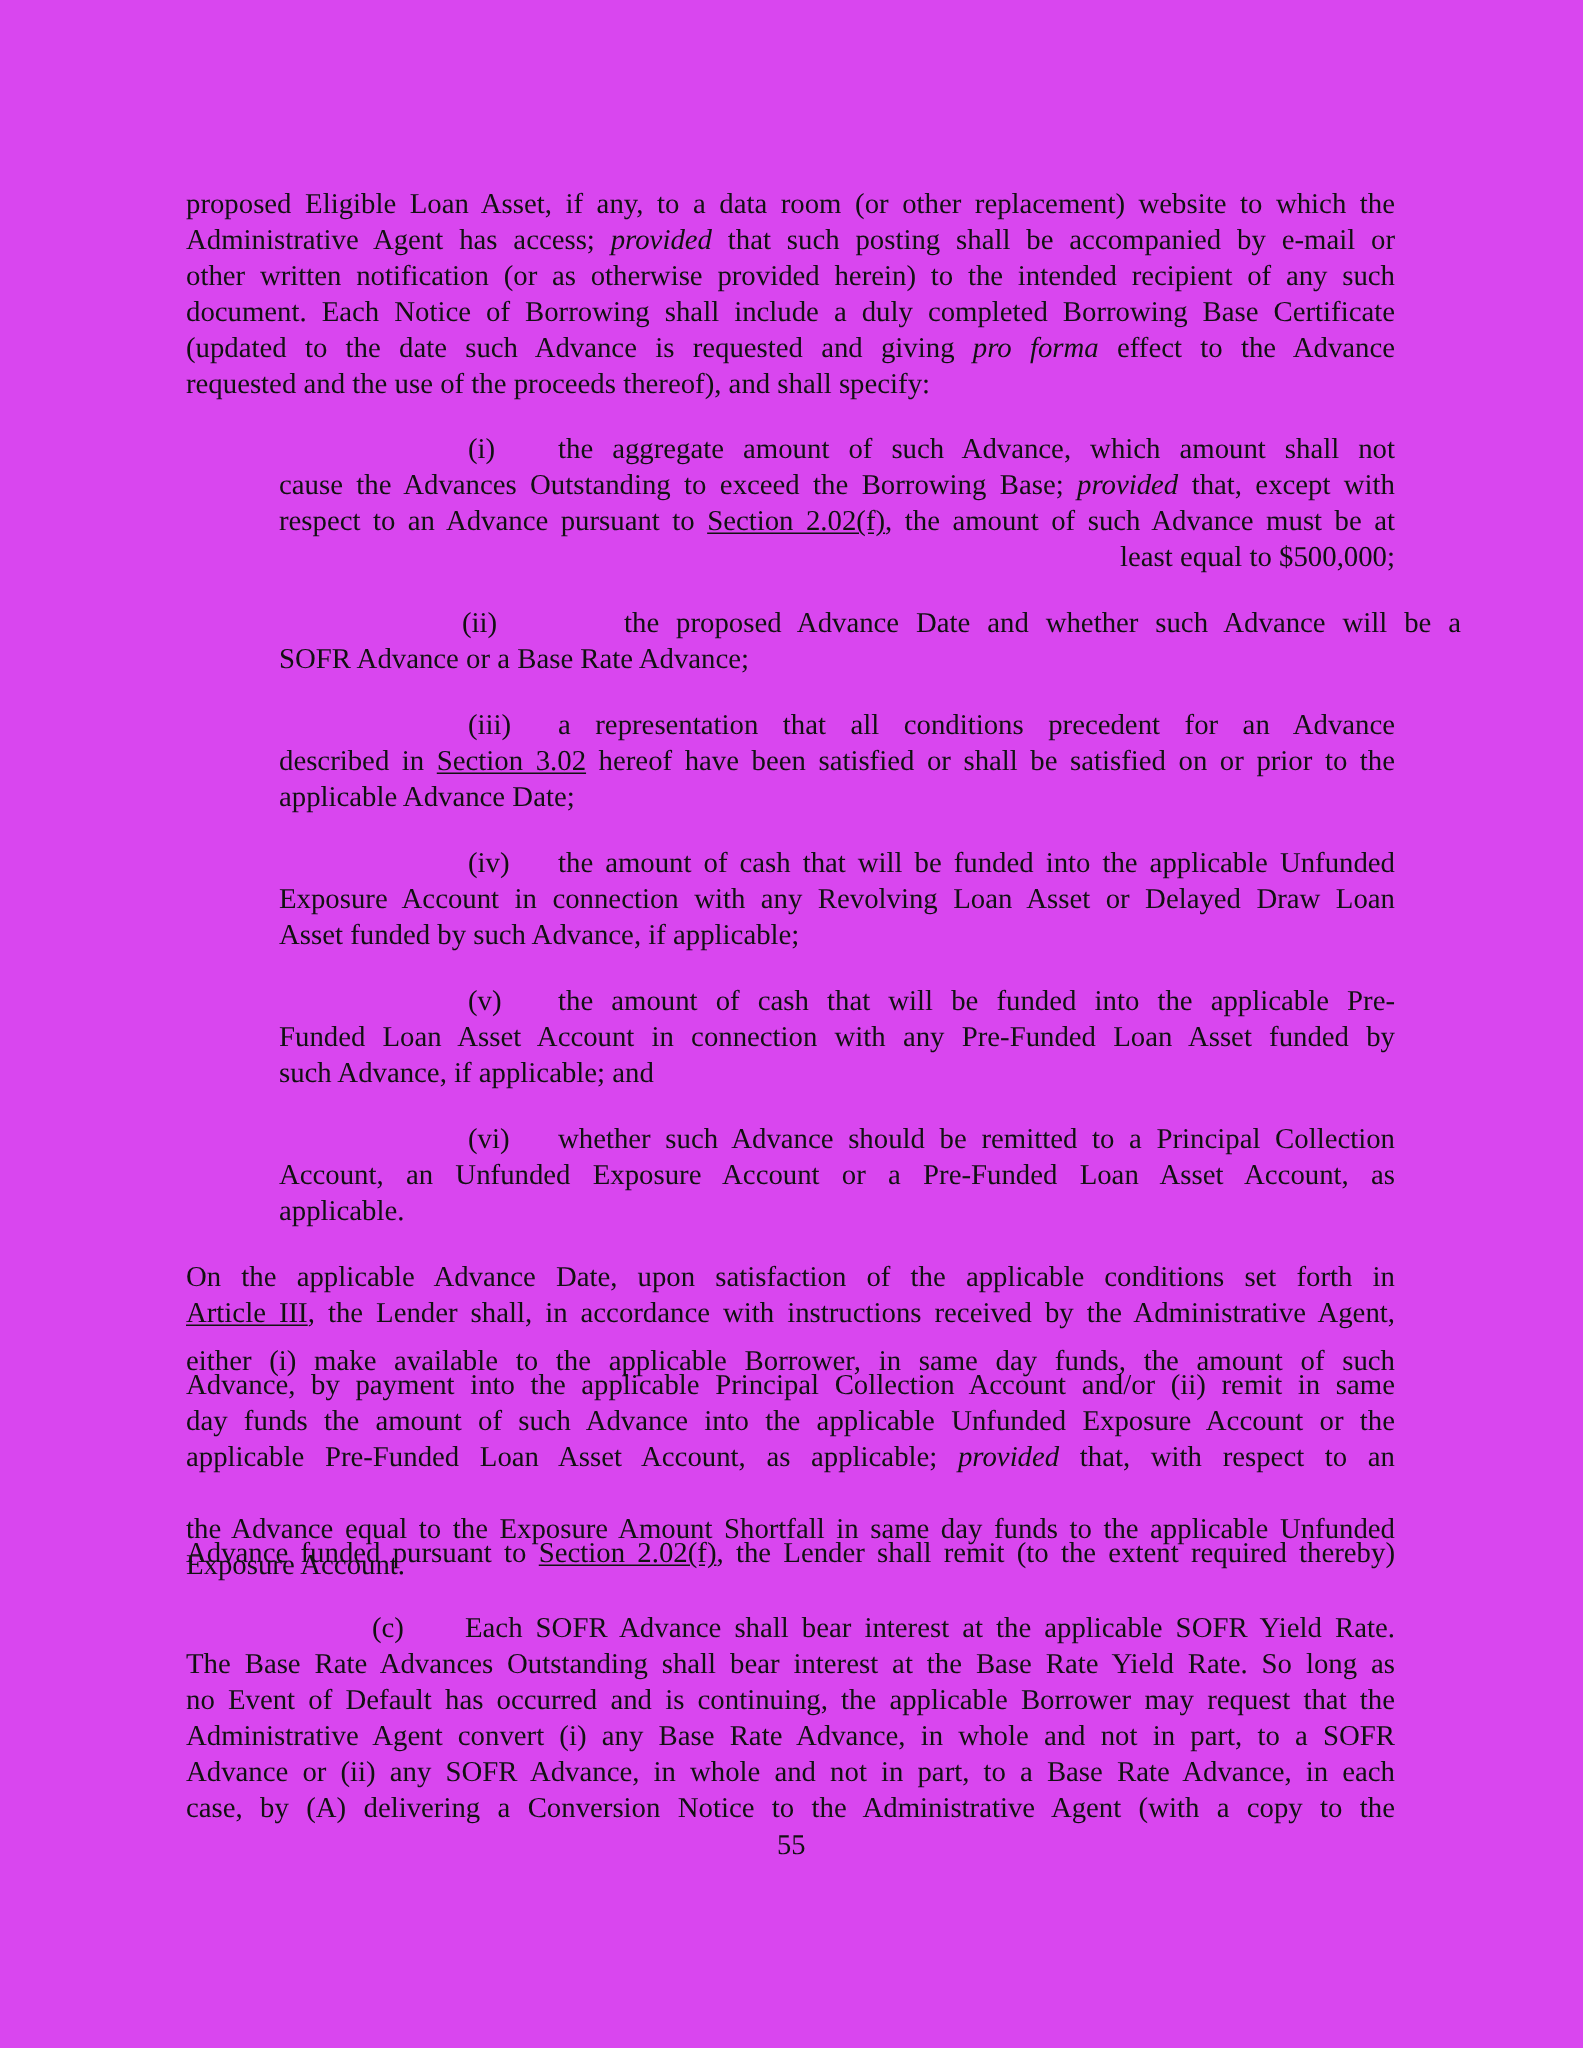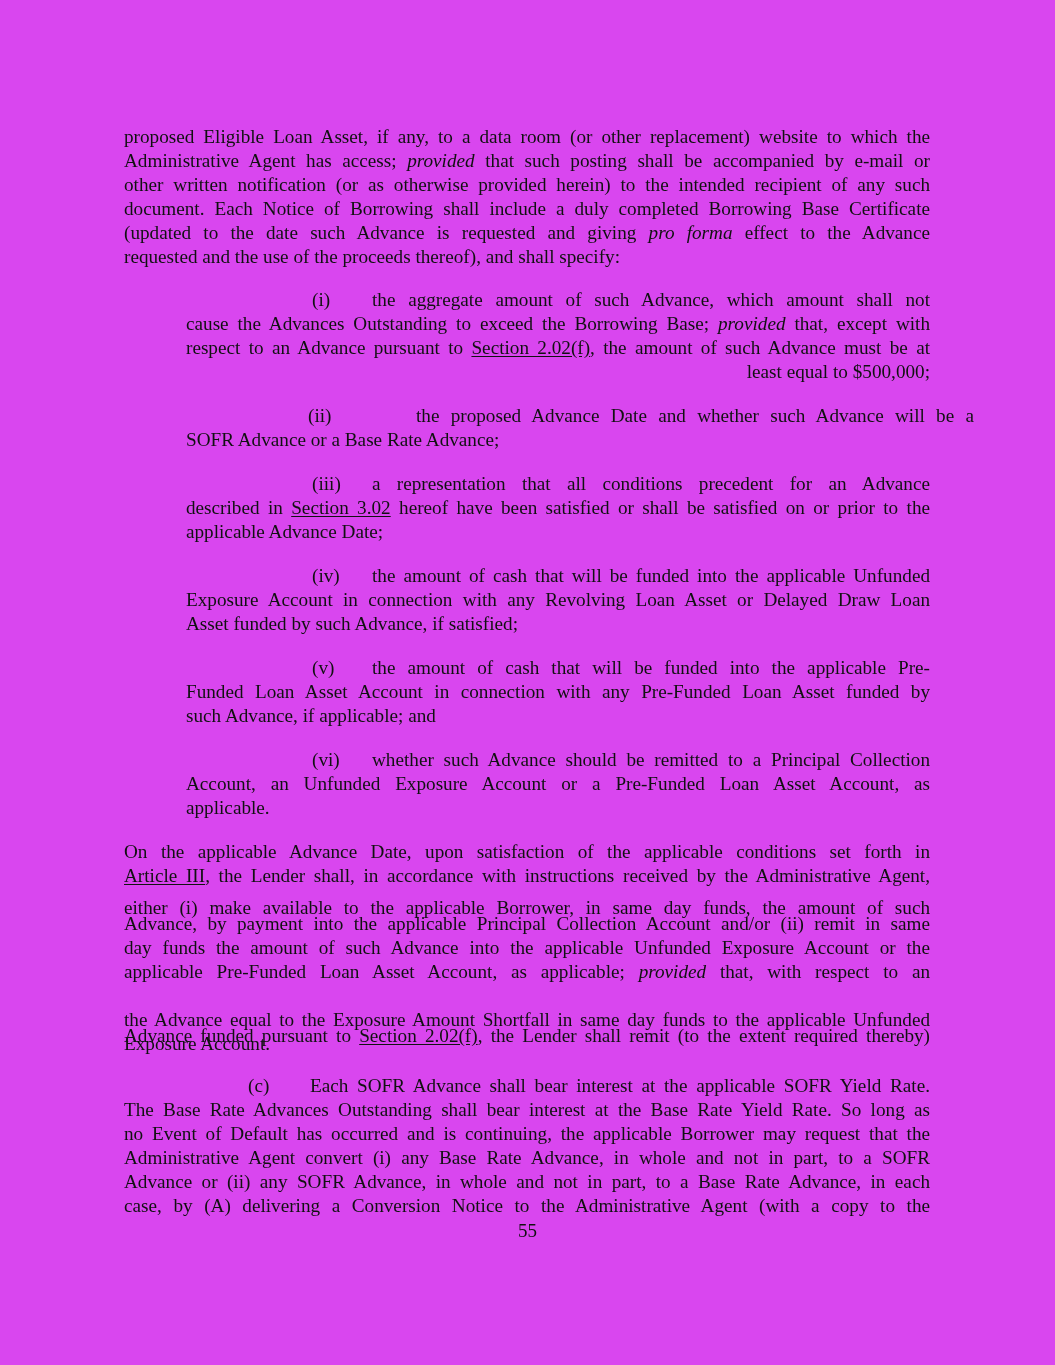--- a/index.html
+++ b/index.html
@@ -53,21 +53,21 @@
       <div>
         <div class="enum" style="left: 312px; top: 472px;">(iii)</div>
         <div class="enum-text just" style="left: 372px; width: 558px; top: 472px;">a representation that all conditions precedent for an Advance</div>
         <div class="line ind just" style="top: 496px;">described in <u>Section 3.02</u> hereof have been satisfied or shall be satisfied on or prior to the</div>
         <div class="line ind" style="top: 520px;">applicable Advance Date;</div>
       </div>
       <div>
         <div class="enum" style="left: 312px; top: 564px;">(iv)</div>
         <div class="enum-text just" style="left: 372px; width: 558px; top: 564px;">the amount of cash that will be funded into the applicable Unfunded</div>
         <div class="line ind just" style="top: 588px;">Exposure Account in connection with any Revolving Loan Asset or Delayed Draw Loan</div>
-        <div class="line ind" style="top: 612px;">Asset funded by such Advance, if satisfied;</div>
+        <div class="line ind" style="top: 612px;">Asset funded by such Advance, if applicable;</div>
       </div>
       <div>
         <div class="enum" style="left: 312px; top: 656px;">(v)</div>
         <div class="enum-text just" style="left: 372px; width: 558px; top: 656px;">the amount of cash that will be funded into the applicable Pre-</div>
         <div class="line ind just" style="top: 680px;">Funded Loan Asset Account in connection with any Pre-Funded Loan Asset funded by</div>
         <div class="line ind" style="top: 704px;">such Advance, if applicable; and</div>
       </div>
       <div>
         <div class="enum" style="left: 312px; top: 748px;">(vi)</div>
         <div class="enum-text just" style="left: 372px; width: 558px; top: 748px;">whether such Advance should be remitted to a Principal Collection</div>

